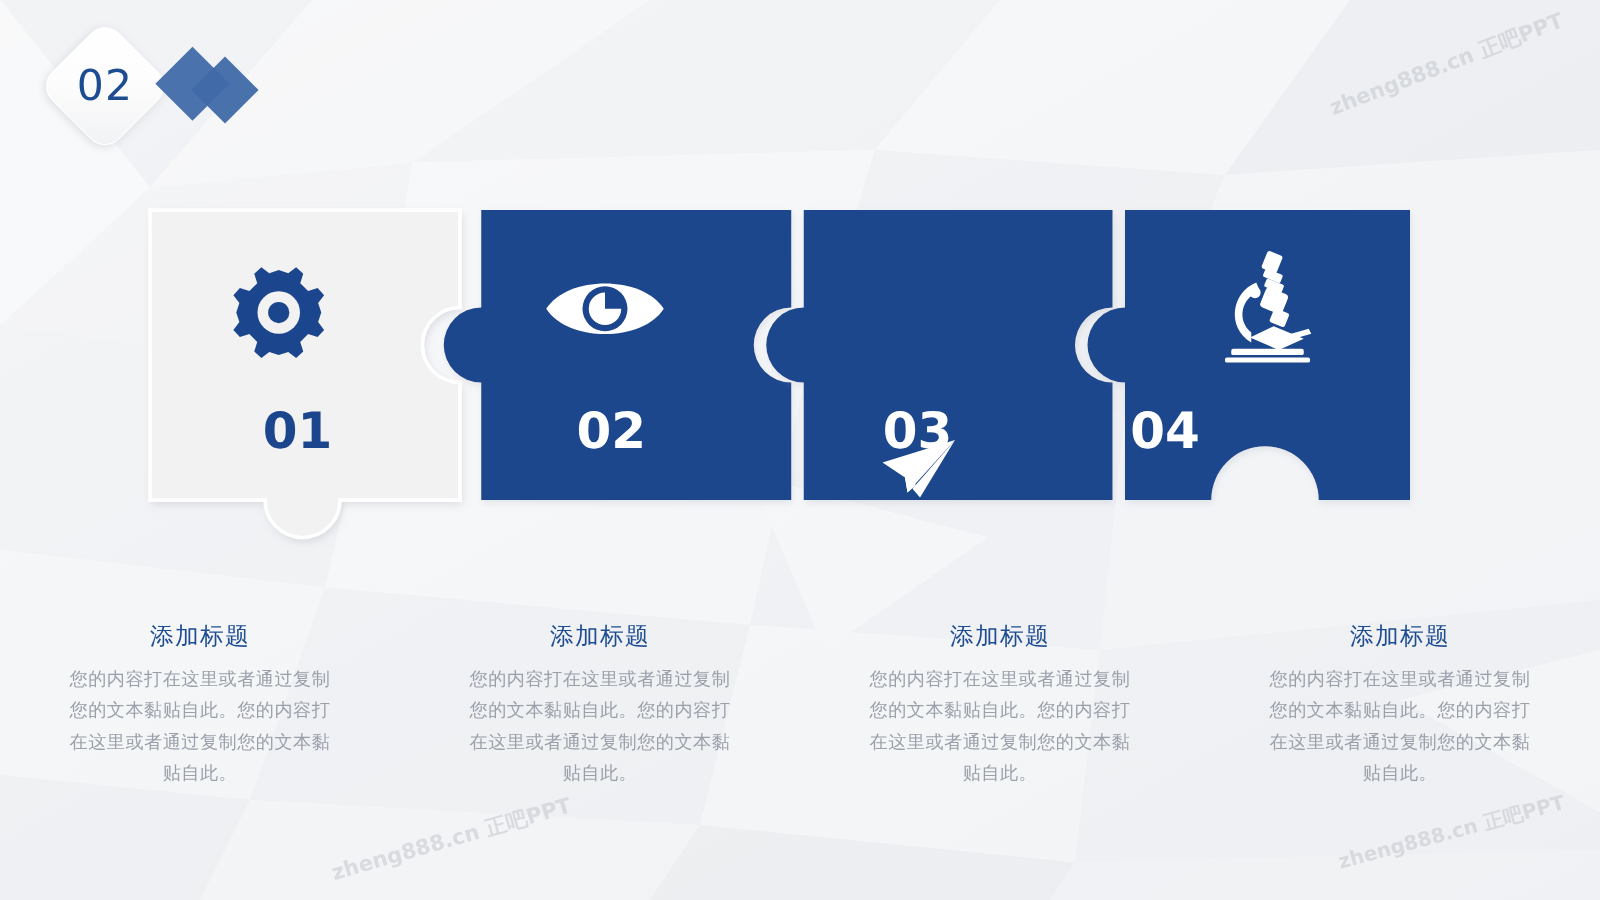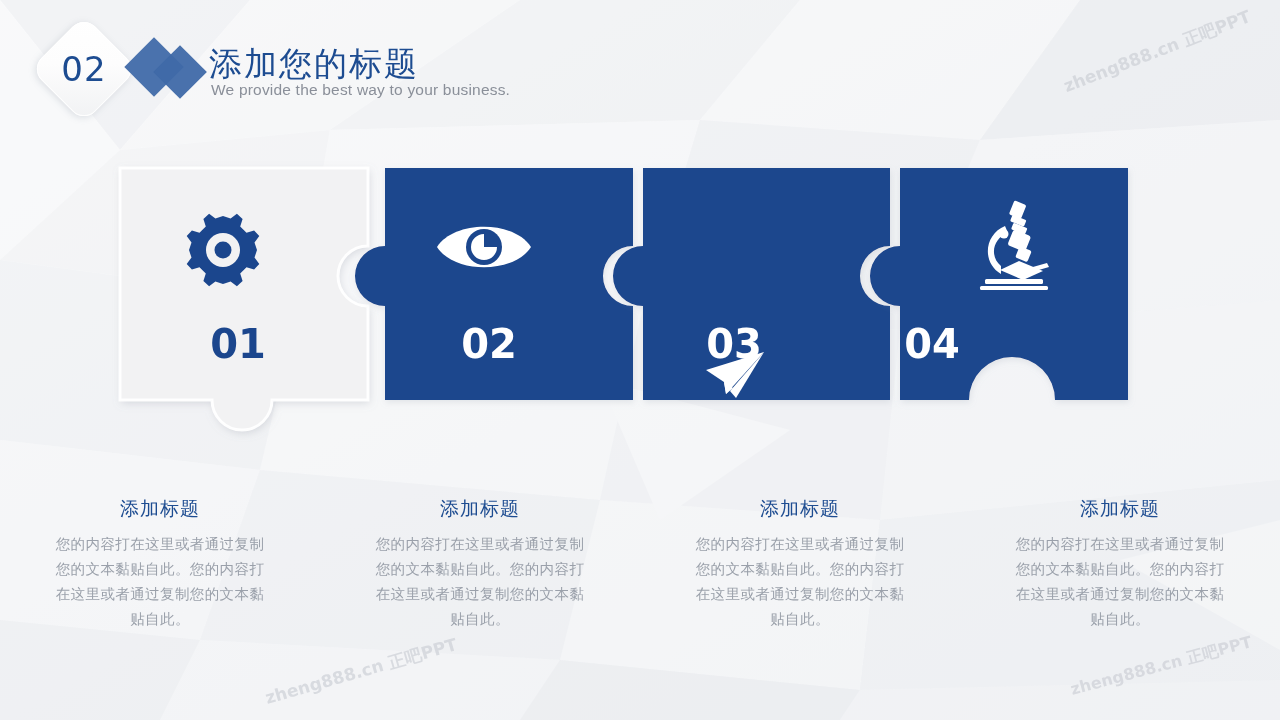--- a/index.html
+++ b/index.html
@@ -108,22 +108,20 @@
     <polygon points="600,380 790,430 660,520" fill="#f9fafb"></polygon>
     <polygon points="1120,560 1280,520 1280,650" fill="#f9fafb"></polygon>
   </g>
 </svg>
 
 <div class="header">
   <div class="badge-diamond"></div>
   <div class="badge-num">02</div>
   <div class="dia dia-a"></div>
   <div class="dia dia-b"></div>
-  <div class="head-title">添加您的标题</div>
-  <div class="head-sub">We provide the best way to  your business.</div>
 </div>
 
 <svg id="puzzle" width="1280" height="300" viewBox="0 0 1280 300">
   <defs>
     <filter id="sh" x="-30%" y="-30%" width="170%" height="170%">
       <feDropShadow dx="1.5" dy="3" stdDeviation="4" flood-color="#8d94a3" flood-opacity="0.30"></feDropShadow>
     </filter>
     <filter id="sh2" x="-30%" y="-30%" width="170%" height="170%">
       <feDropShadow dx="1" dy="2.5" stdDeviation="3" flood-color="#97a0b0" flood-opacity="0.22"></feDropShadow>
     </filter>

